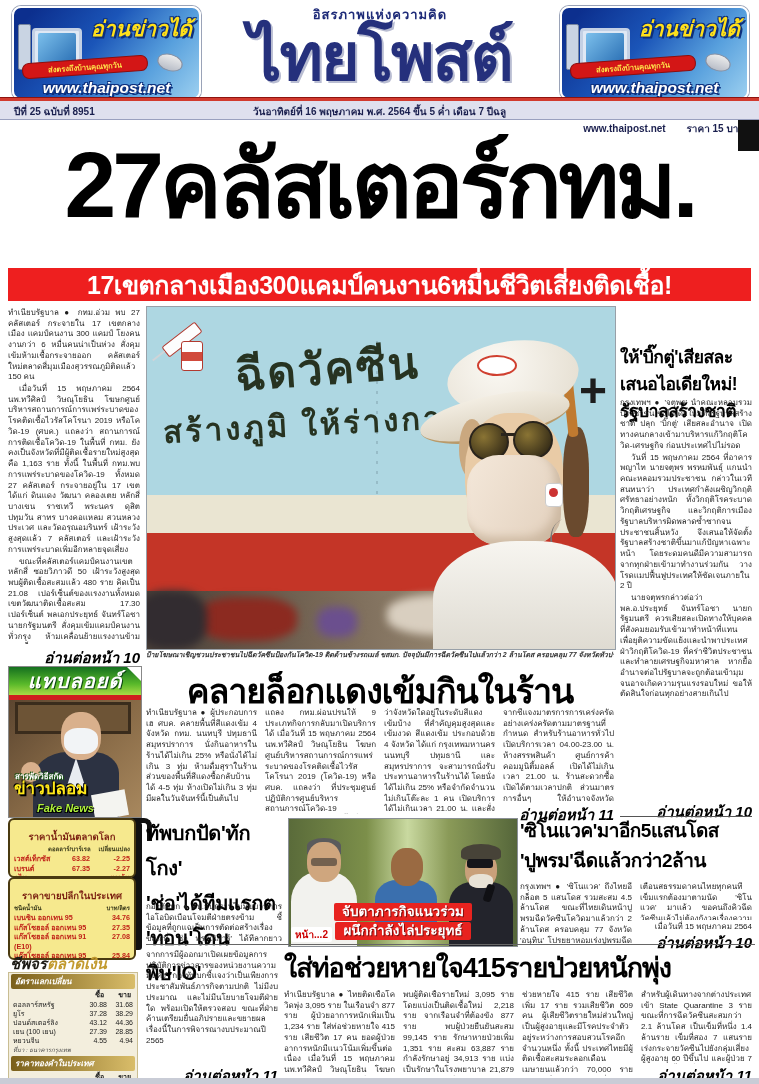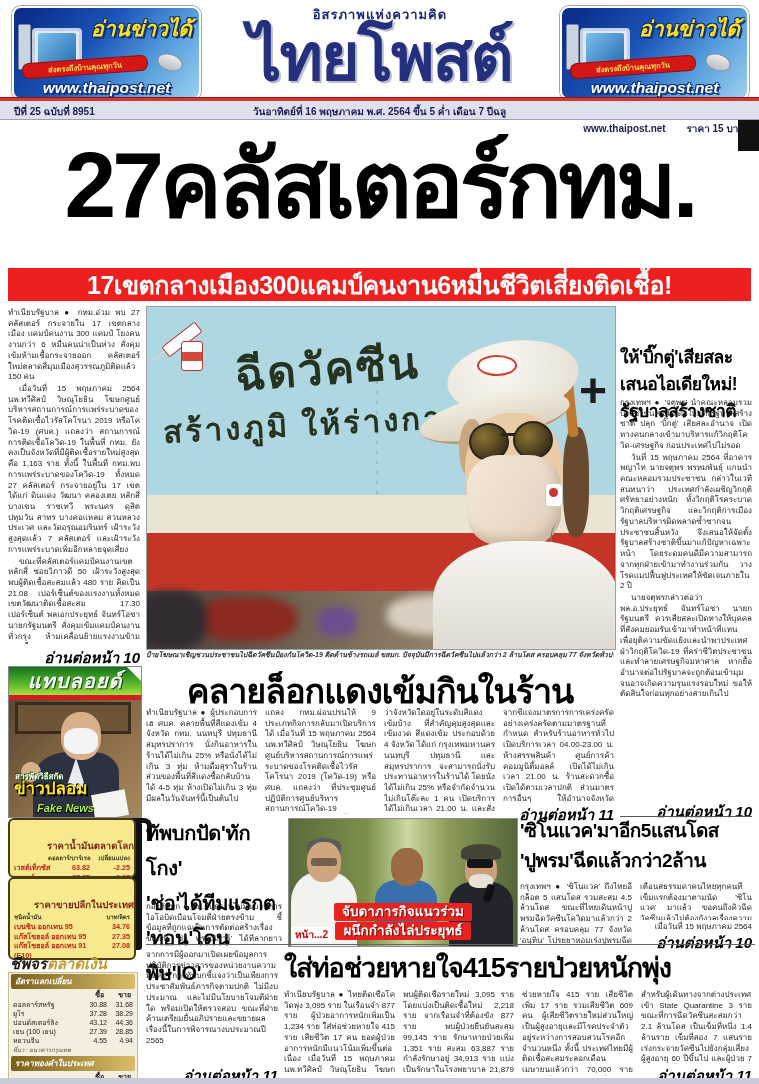--- a/index.html
+++ b/index.html
@@ -102,21 +102,21 @@
   .tab-paper{position:absolute;left:84px;top:92px;width:34px;height:26px;background:#f4f4f0;transform:rotate(-10deg);}
   .tab-tag{position:absolute;left:6px;bottom:34px;font-size:8px;font-weight:900;color:#fff;text-shadow:1px 1px 0 #14530f,-1px -1px 0 #14530f;}
   .tab-title{position:absolute;left:5px;bottom:16px;font-size:17px;font-weight:900;color:#ffe81a;letter-spacing:0;
     text-shadow:1px 1px 0 #000,-1px -1px 0 #000,2px 2px 0 #000;}
   .tab-sub{position:absolute;left:28px;bottom:3px;font-size:11px;font-weight:800;font-style:italic;color:#aef03a;
     text-shadow:1px 1px 0 #000,-1px 1px 0 #000;}
   
   .relax-h{position:absolute;left:146px;top:664px;width:468px;text-align:center;font-size:34px;font-weight:900;color:#000;letter-spacing:-1px;}
   
   .oilbox{position:absolute;left:8px;width:124px;background:#f6e98e;border:2px solid #4a3a10;border-radius:6px;overflow:hidden;}
-  .oil-title{font-size:9.5px;font-weight:900;color:#7a1f10;text-align:right;padding-top:18px;}
+  .oil-title{font-size:9.5px;font-weight:900;color:#7a1f10;text-align:center;padding-top:9px;}
   .oil-head{display:flex;justify-content:flex-end;gap:8px;font-size:6px;color:#3a3a1a;font-weight:bold;padding:0 4px;}
   .oil-row{display:flex;font-size:7.2px;font-weight:bold;color:#c02218;padding:0 4px;line-height:1.32;}
   .oil-row .n{flex:1;} .oil-row .v{width:26px;text-align:right;} .oil-row .c{width:40px;text-align:right;}
   .pump{position:absolute;left:132px;top:822px;width:10px;height:128px;background:#111;border-radius:3px;}
   .pump-hook{position:absolute;left:116px;top:818px;width:26px;height:18px;border:5px solid #111;border-bottom:none;border-radius:8px 8px 0 0;}
   
   .money-title{position:absolute;left:10px;top:952px;font-size:15px;font-weight:900;font-style:italic;}
   .money-title .t1{color:#1c1a14;} .money-title .t2{color:#c29a2e;}
   .moneybox{position:absolute;left:8px;top:972px;width:128px;height:106px;background:#f3eedd;border:1px solid #c9bd92;overflow:hidden;}
   .gold-bar{background:linear-gradient(90deg,#7a5f1a,#d9bd6a);color:#fff;font-style:italic;font-weight:bold;font-size:8px;padding:1px 4px;border-radius:2px;margin:1px 2px 0;}

